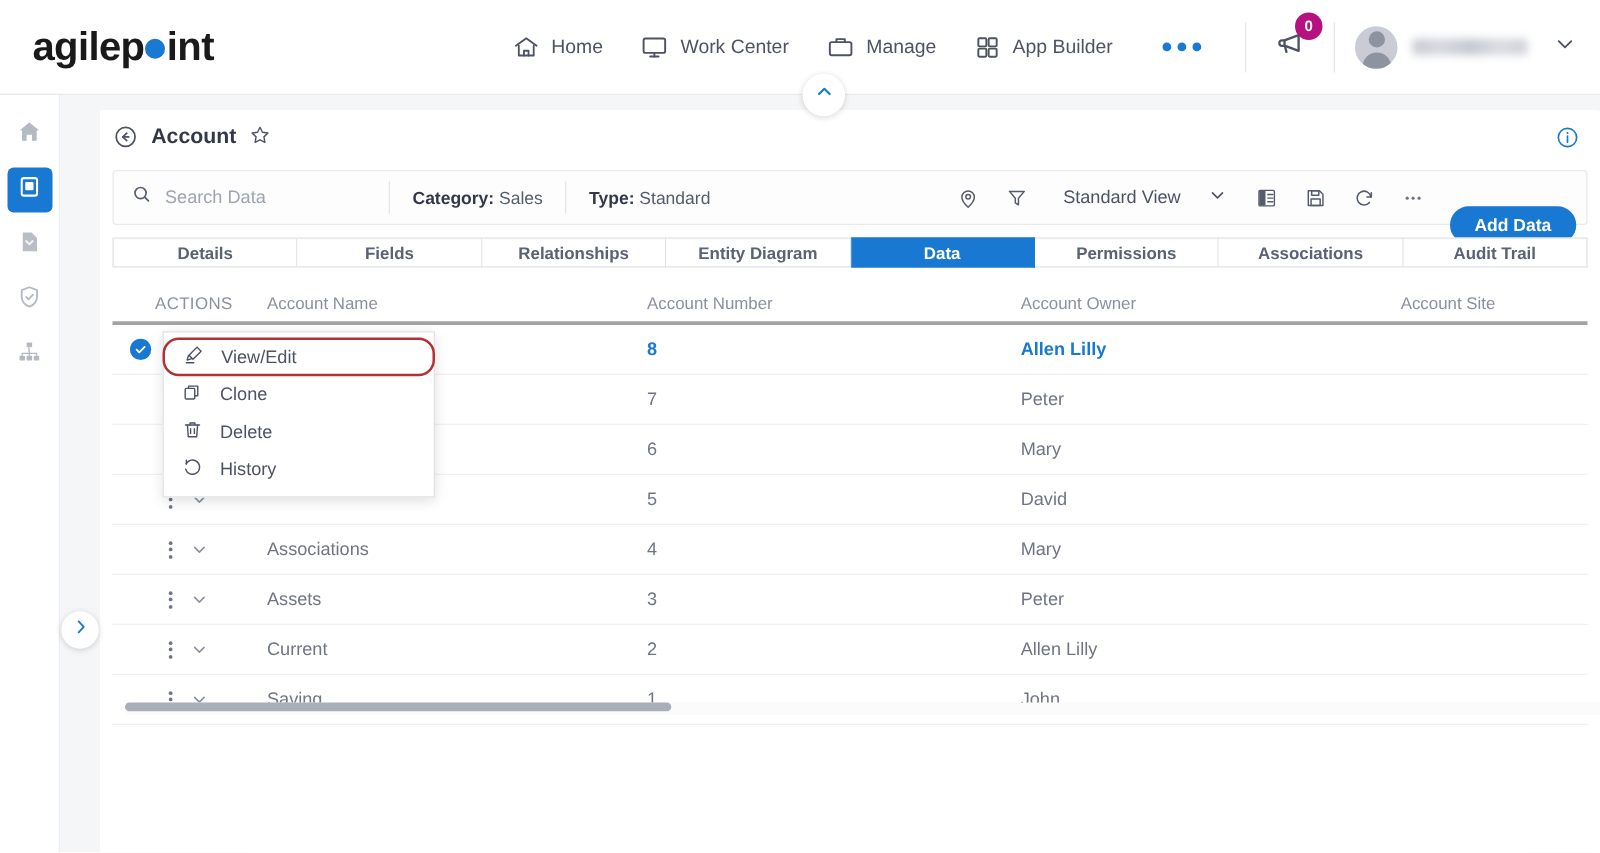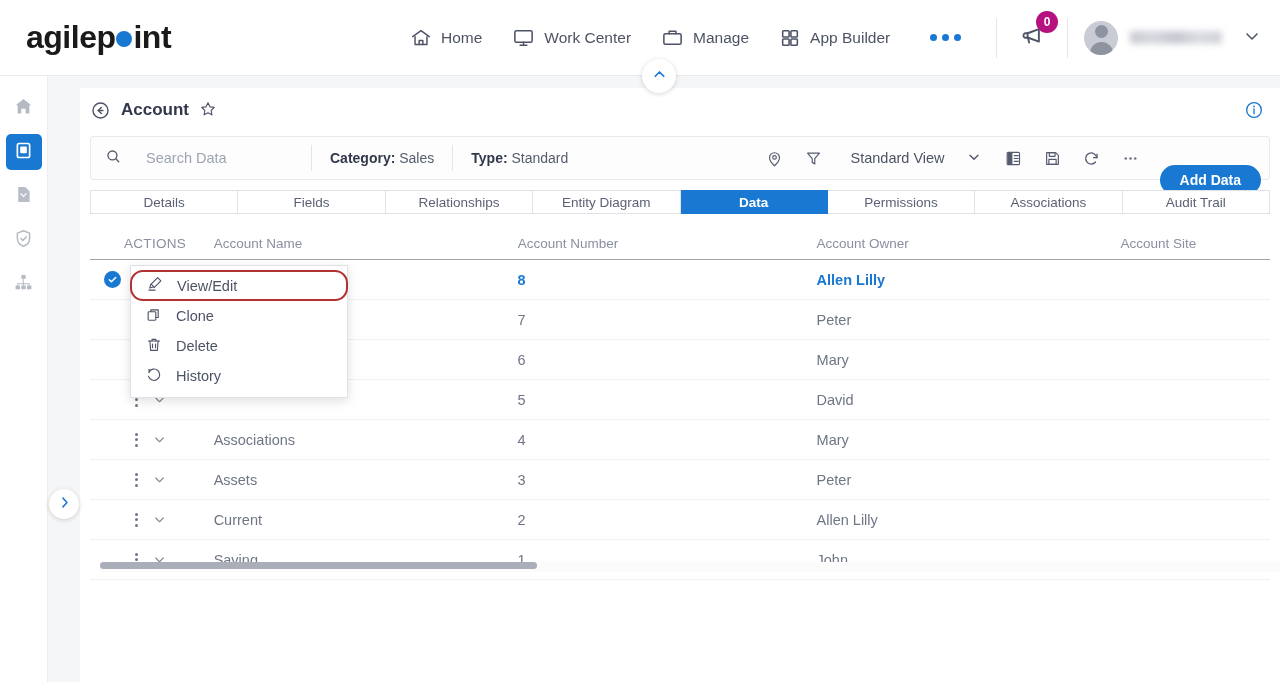--- a/index.html
+++ b/index.html
@@ -100,21 +100,21 @@
   .page-head-left { display: flex; align-items: flex-start; gap: 10px; }
   .page-title { font-size: 17px; font-weight: 700; color: #32384a; }
   .star-icon { cursor: pointer; }
 
   
   .toolbar {
     margin: 0 10px; height: 44px; background: #fdfdfe;
     border: 1px solid #e8eaee; border-radius: 3px;
     display: flex; align-items: center;
   }
-  .search-box { display: flex; align-items: center; gap: 24px; padding-left: 14px; width: 220px; }
+  .search-box { display: flex; align-items: center; gap: 10px; padding-left: 14px; width: 220px; }
   .search-ph { color: #9ea4b3; font-size: 14.5px; }
   .tb-sep { width: 1px; height: 26px; background: #e3e5ea; }
   .tb-meta { padding: 0 18px; font-size: 14px; color: #555c6e; white-space: nowrap;}
   .tb-meta b { color: #32384a; font-weight: 700; }
   .tb-spacer { flex: 1; }
   .tb-icon { padding: 0 10px; cursor: pointer; display: flex; align-items: center; }
   .view-select {
     display: flex; align-items: center; gap: 21px; font-size: 14.5px; color: #4d5365;
     cursor: pointer; padding: 0 12px 0 18px;
   }
@@ -124,30 +124,30 @@
     cursor: pointer; margin-left: 10px; margin-right: 8px;
     font-family: "Liberation Sans", sans-serif;
     margin-top: 44px;
   }
 
   
   .tabs { display: flex; margin: 10px 10px 0 10px; }
   .tab {
     flex: 1; height: 24px; line-height: 24px; text-align: center;
     font-size: 13.5px; color: #5b6275; border: 1px solid #dfe2e7;
-    border-left: none; background: #fff; cursor: pointer;
+    border-left: none; background: #fff; cursor: pointer; font-weight: bold;
   }
   .tab:first-child { border-left: 1px solid #dfe2e7; }
   .tab.active { background: #1878d2; color: #fff; font-weight: 700; border-color: #1878d2; }
 
   
   .table-wrap { margin: 14px 10px 0 10px; position: relative; }
   .thead {
     display: flex; height: 32px; align-items: center;
-    font-size: 13.5px; color: #8a90a0; border-bottom: 1px solid #a3a3a3;
+    font-size: 13.5px; color: #8a90a0; border-bottom: 3px solid #a3a3a3;
   }
   .th-actions { width: 124px; padding-left: 34px; letter-spacing: .3px;}
   .th-name { width: 305px; }
   .th-num  { width: 300px; }
   .th-owner{ width: 305px; }
   .th-site { width: 150px; }
 
   .row {
     display: flex; align-items: center; height: 40px;
     border-bottom: 1px solid #eef0f3; font-size: 14.5px; color: #6f7585;

